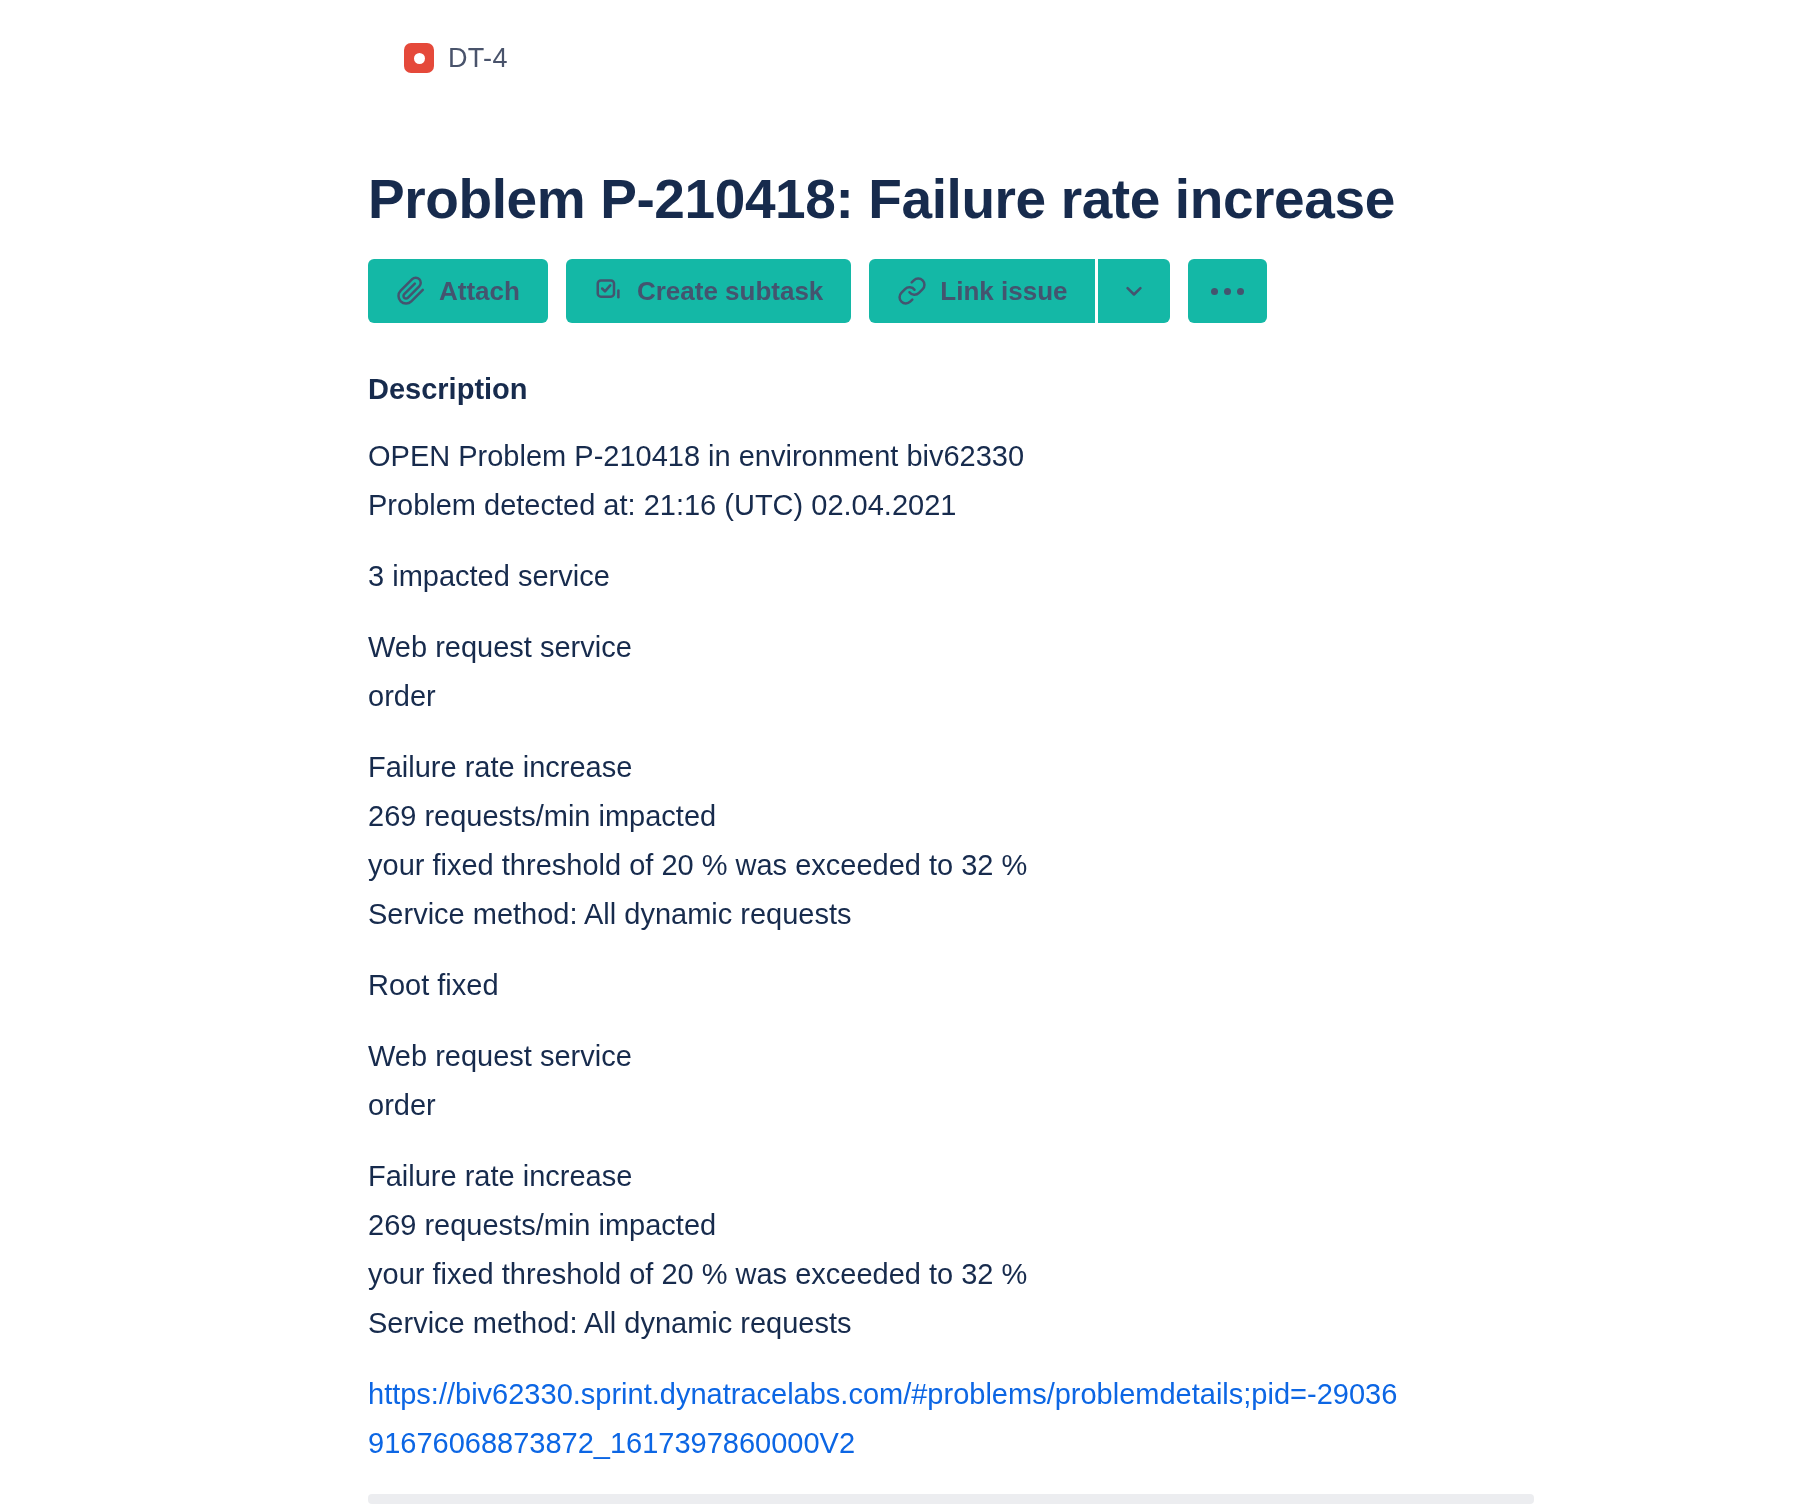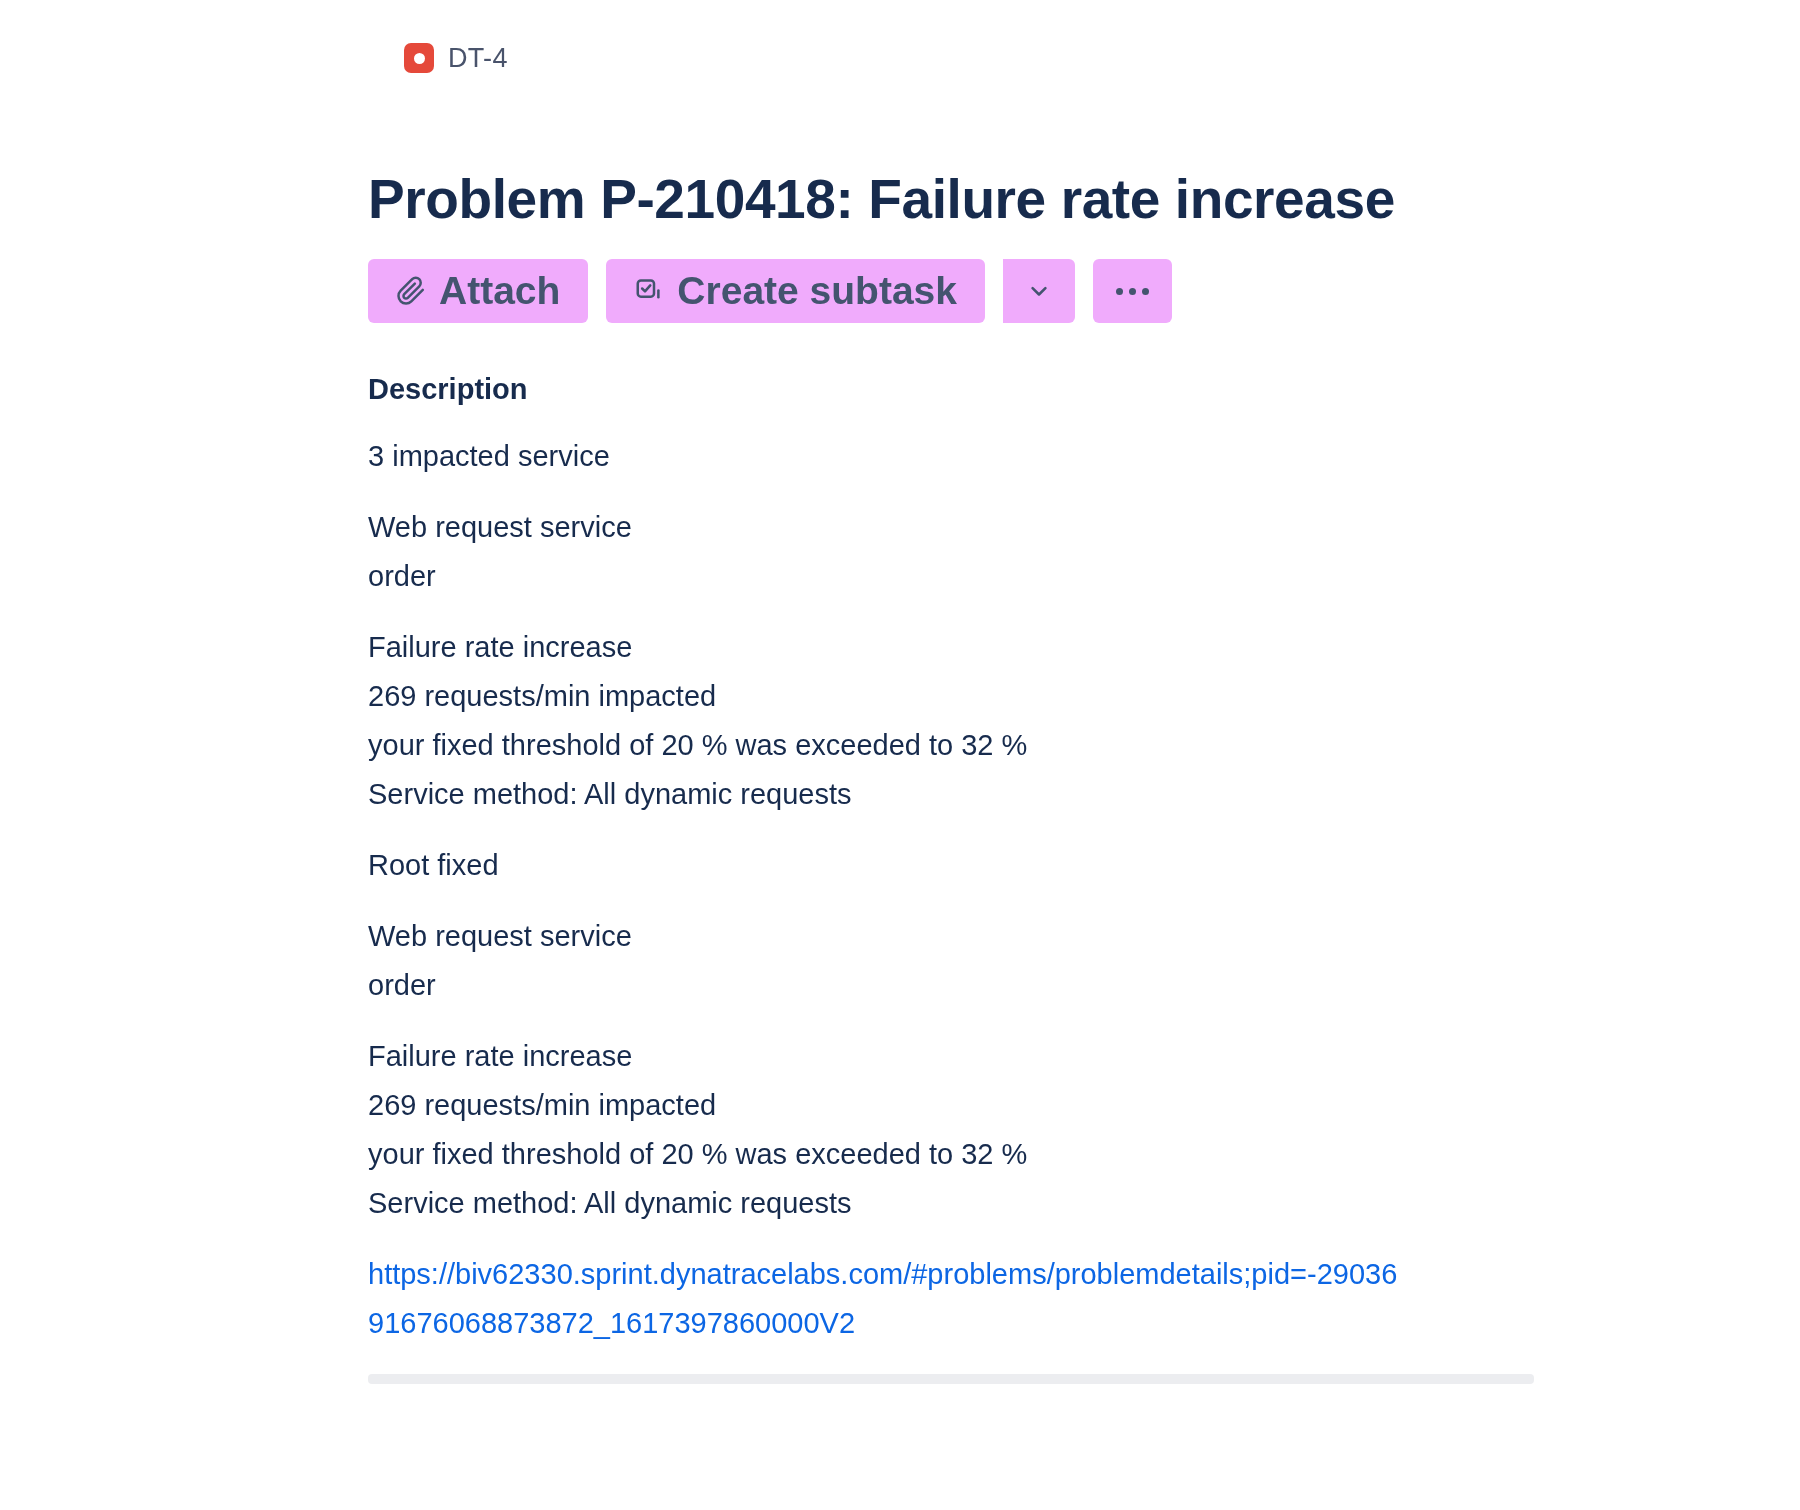--- a/index.html
+++ b/index.html
@@ -19,22 +19,22 @@
   .issue-type-icon .bug-dot { width: 11px; height: 11px; border-radius: 50%; background: #FFFFFF; }
   .issue-key { font-size: 27px; font-weight: 500; color: #49536B; letter-spacing: 0.3px; }
 
   
   .title { margin: 100px 0 0 0; font-size: 55px; line-height: 52px; font-weight: 700;
     letter-spacing: -0.4px; color: #172B4D; cursor: pointer; }
 
   
   .toolbar { display: flex; align-items: center; gap: 18px; margin-top: 34px; height: 64px; }
   .btn { display: flex; align-items: center; gap: 13px; height: 64px; padding: 0 28px;
-    background: #f0abfc; border: none; border-radius: 6px; cursor: pointer;
-    font-family: "Liberation Sans", sans-serif; font-size: 39px; font-weight: 600; color: #44546F; text-align: center; }
+    background: #14b8a6; border: none; border-radius: 6px; cursor: pointer;
+    font-family: "Liberation Sans", sans-serif; font-size: 26px; font-weight: 600; color: #44546F; text-align: center; }
   .btn svg { flex: none; display: block; }
   .split { display: flex; align-items: stretch; gap: 3px; }
   .split .seg-main { border-radius: 6px 0 0 6px; }
   .split .seg-chev { border-radius: 0 6px 6px 0; padding: 0 22px; }
   .btn-more { padding: 0 23px; }
   .dots { display: flex; gap: 6px; align-items: center; }
   .dots i { display: block; width: 7px; height: 7px; border-radius: 50%; background: #44546F; }
 
   
   .desc { margin-top: 50px; width: 1166px; }
@@ -71,20 +71,27 @@
     <button class="btn">
       <svg width="30" height="30" viewBox="0 0 24 24">
         <rect x="3" y="3.5" width="13" height="13" rx="2.5" fill="none" stroke="#44546F" stroke-width="2"></rect>
         <path d="M6.5 10l2.3 2.3L13 7.5" fill="none" stroke="#44546F" stroke-width="2" stroke-linecap="round" stroke-linejoin="round"></path>
         <path d="M19.5 11.5v5.5" fill="none" stroke="#44546F" stroke-width="2" stroke-linecap="round"></path>
       </svg>
       <span>Create subtask</span>
     </button>
 
     <div class="split">
+      <button class="btn seg-main">
+        <svg width="30" height="30" viewBox="0 0 24 24">
+          <path d="M10 13a5 5 0 0 0 7.54.54l3-3a5 5 0 0 0-7.07-7.07l-1.72 1.71" fill="none" stroke="#44546F" stroke-width="2" stroke-linecap="round" stroke-linejoin="round"></path>
+          <path d="M14 11a5 5 0 0 0-7.54-.54l-3 3a5 5 0 0 0 7.07 7.07l1.71-1.71" fill="none" stroke="#44546F" stroke-width="2" stroke-linecap="round" stroke-linejoin="round"></path>
+        </svg>
+        <span>Link issue</span>
+      </button>
       <button class="btn seg-chev">
         <svg width="28" height="28" viewBox="0 0 24 24">
           <path d="M6.5 9.5L12 15l5.5-5.5" fill="none" stroke="#44546F" stroke-width="2.2" stroke-linecap="round" stroke-linejoin="round"></path>
         </svg>
       </button>
     </div>
 
     <button class="btn btn-more">
       <span class="dots">
           <i></i>
@@ -93,20 +100,24 @@
         </span>
     </button>
 
   </div>
 
   <div class="desc">
     <h2 class="desc-heading">Description</h2>
 
     <div class="desc-body">
 
+      <p>
+        <span class="ln">OPEN Problem P-210418 in environment biv62330</span>
+        <span class="ln">Problem detected at: 21:16 (UTC) 02.04.2021</span>
+      </p>
 
       <p>
         <span class="ln">3 impacted service</span>
       </p>
 
       <p>
         <span class="ln">Web request service</span>
         <span class="ln">order</span>
       </p>
 

